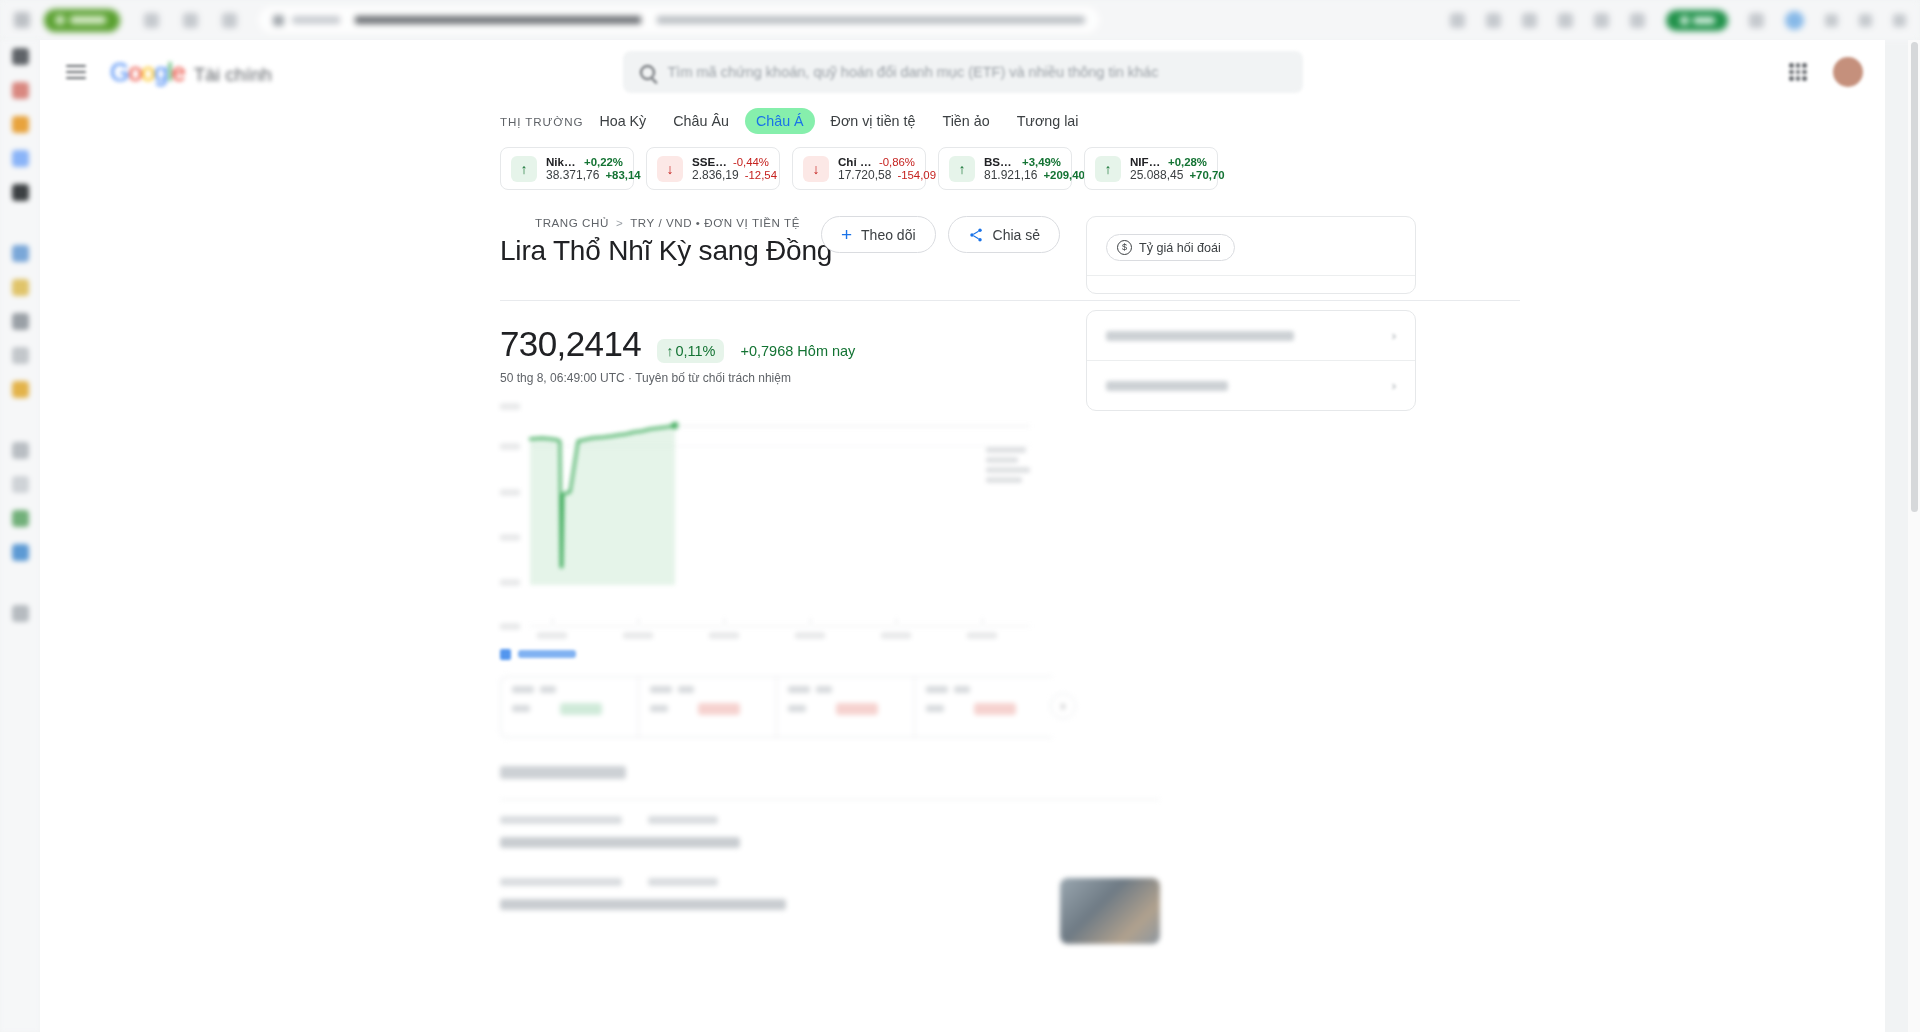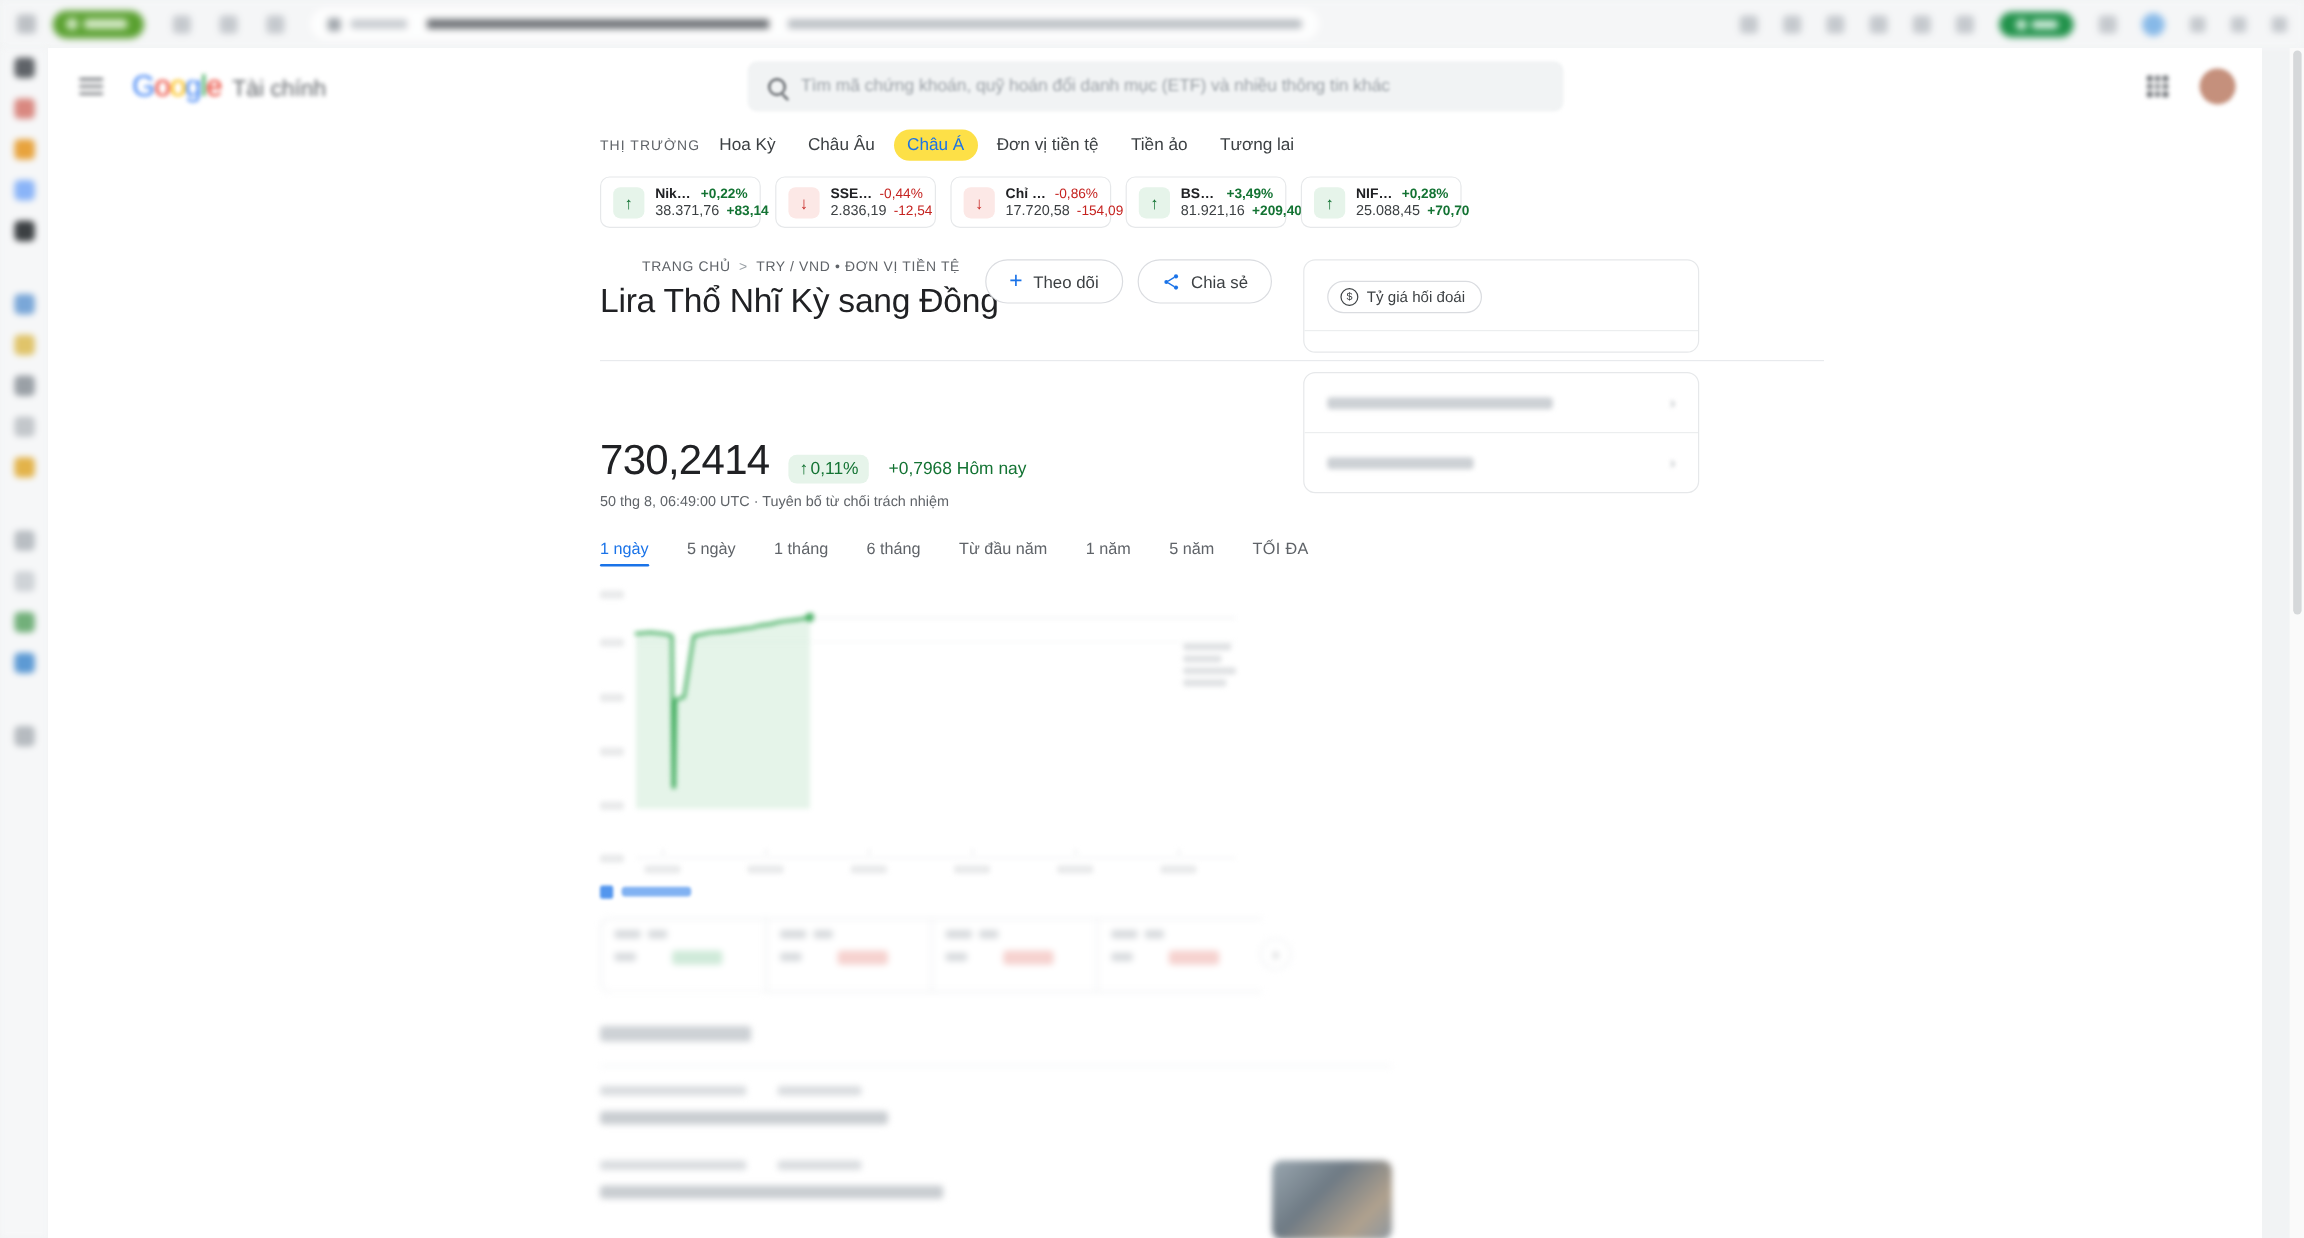--- a/index.html
+++ b/index.html
@@ -155,21 +155,21 @@
   }
   .mk-label {
     color: #5f6368; font-size: 11.6px; letter-spacing: .9px;
     font-weight: 500; text-transform: uppercase;
     white-space: nowrap;
   }
   .mk-item {
     color: #3c4043; padding: 5px 11px; border-radius: 14px;
     cursor: pointer; white-space: nowrap; font-size: 14.3px;
   }
-  .mk-item.active { background: #fde047; color: #1a73e8; }
+  .mk-item.active { background: #86efac; color: #1a73e8; }
 
   
   .ticker-strip {
     display: flex; gap: 12px;
     padding: 9px 0 12px 460px;
   }
   .tk {
     width: 134px; height: 43px;
     border: 1px solid #e6e8ea; border-radius: 8px;
     background: #fff;
@@ -225,21 +225,21 @@
     background: #fff; display:flex; align-items:center; gap: 9px;
     padding: 0 19px; font-size: 14px; color: #3c4043; cursor: pointer;
     white-space: nowrap;
   }
   .plus-ico { color: #1a73e8; font-size: 19px; line-height: 1; font-weight: 400; }
 
   .hr { height: 1px; background: #e8eaed; margin: 14px 0 0 0; width: 1020px; }
 
   
   .quote-row { display:flex; align-items:baseline; gap: 16px; margin-top: 23px; }
-  .quote-price { font-size: 35px; color: #202124; letter-spacing: -.6px; margin-top: 40px; }
+  .quote-price { font-size: 35px; color: #202124; letter-spacing: -.6px; }
   .pct-chip {
     background: #e6f4ea; color: #137333;
     border-radius: 7px; padding: 4px 9px;
     font-size: 14.5px; font-weight: 500; display:flex; align-items:center; gap:2px;
   }
   .delta { font-size: 14.5px; color: #137333; font-weight: 500; }
   .quote-meta { margin-top: 7px; font-size: 12px; color: #5f6368; }
 
   
   .range-tabs {
@@ -590,30 +590,20 @@
             <span>+0,7968</span>
             <span>Hôm nay</span>
           </span>
         </div>
         <div class="quote-meta">
           <span>50 thg 8, 06:49:00 UTC</span>
           <span>·</span>
           <span>Tuyên bố từ chối trách nhiệm</span>
         </div>
 
-        <div class="range-tabs">
-          <span class="rt active">1 ngày</span>
-          <span class="rt">5 ngày</span>
-          <span class="rt">1 tháng</span>
-          <span class="rt">6 tháng</span>
-          <span class="rt">Từ đầu năm</span>
-          <span class="rt">1 năm</span>
-          <span class="rt">5 năm</span>
-          <span class="rt caps">TỐI ĐA</span>
-        </div>
 
         <div class="chart-zone">
           <span class="y-lab" style="left:0; top:4px;"></span>
           <span class="y-lab" style="left:0; top:44px;"></span>
           <span class="y-lab" style="left:0; top:90px;"></span>
           <span class="y-lab" style="left:0; top:135px;"></span>
           <span class="y-lab" style="left:0; top:180px;"></span>
           <span class="y-lab" style="left:0; top:224px;"></span>
 
           <svg class="chart-svg" viewBox="0 0 560 240" preserveAspectRatio="none">

